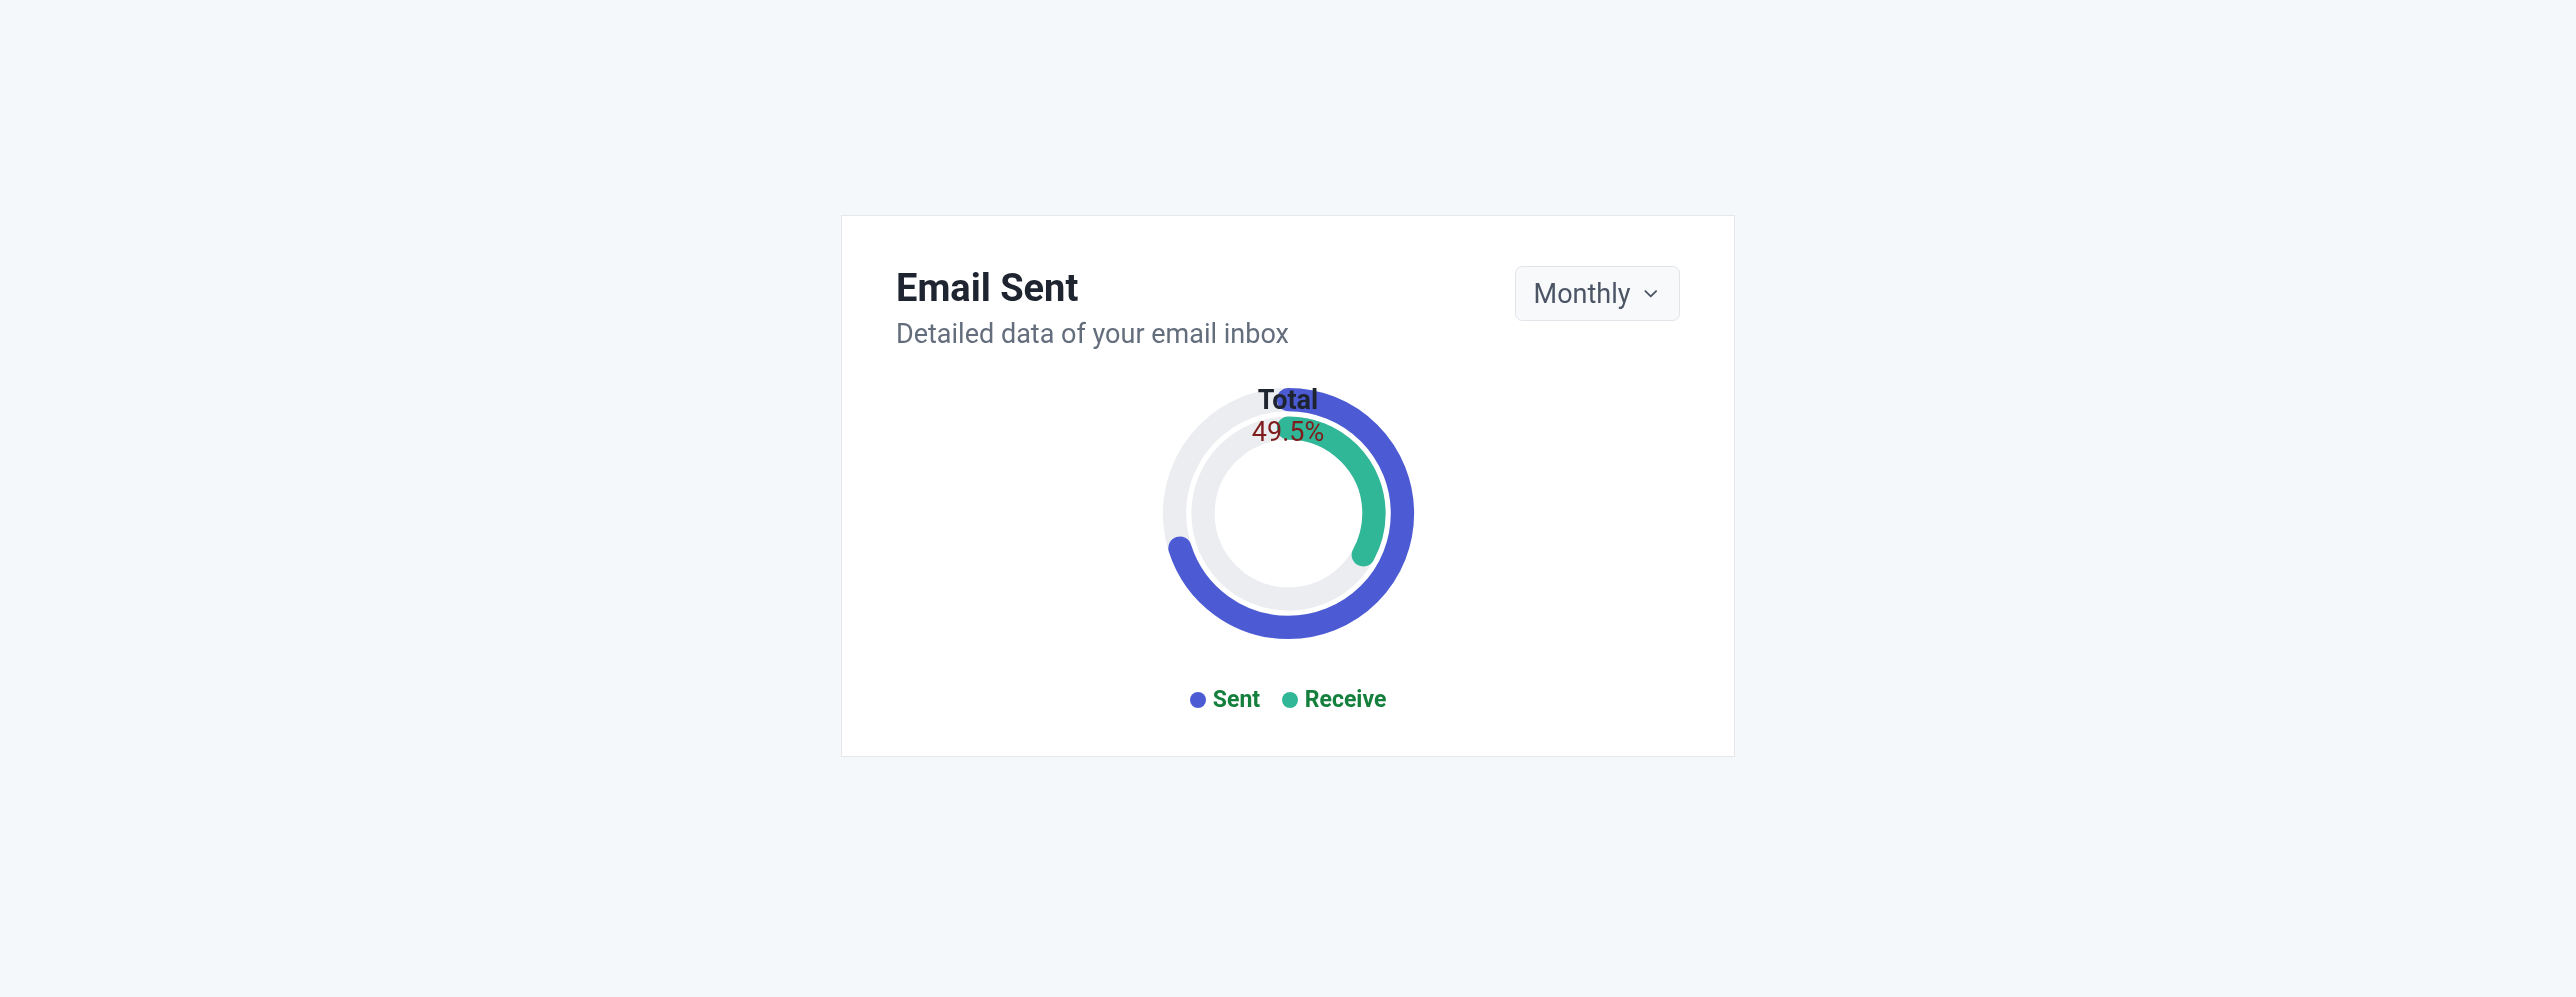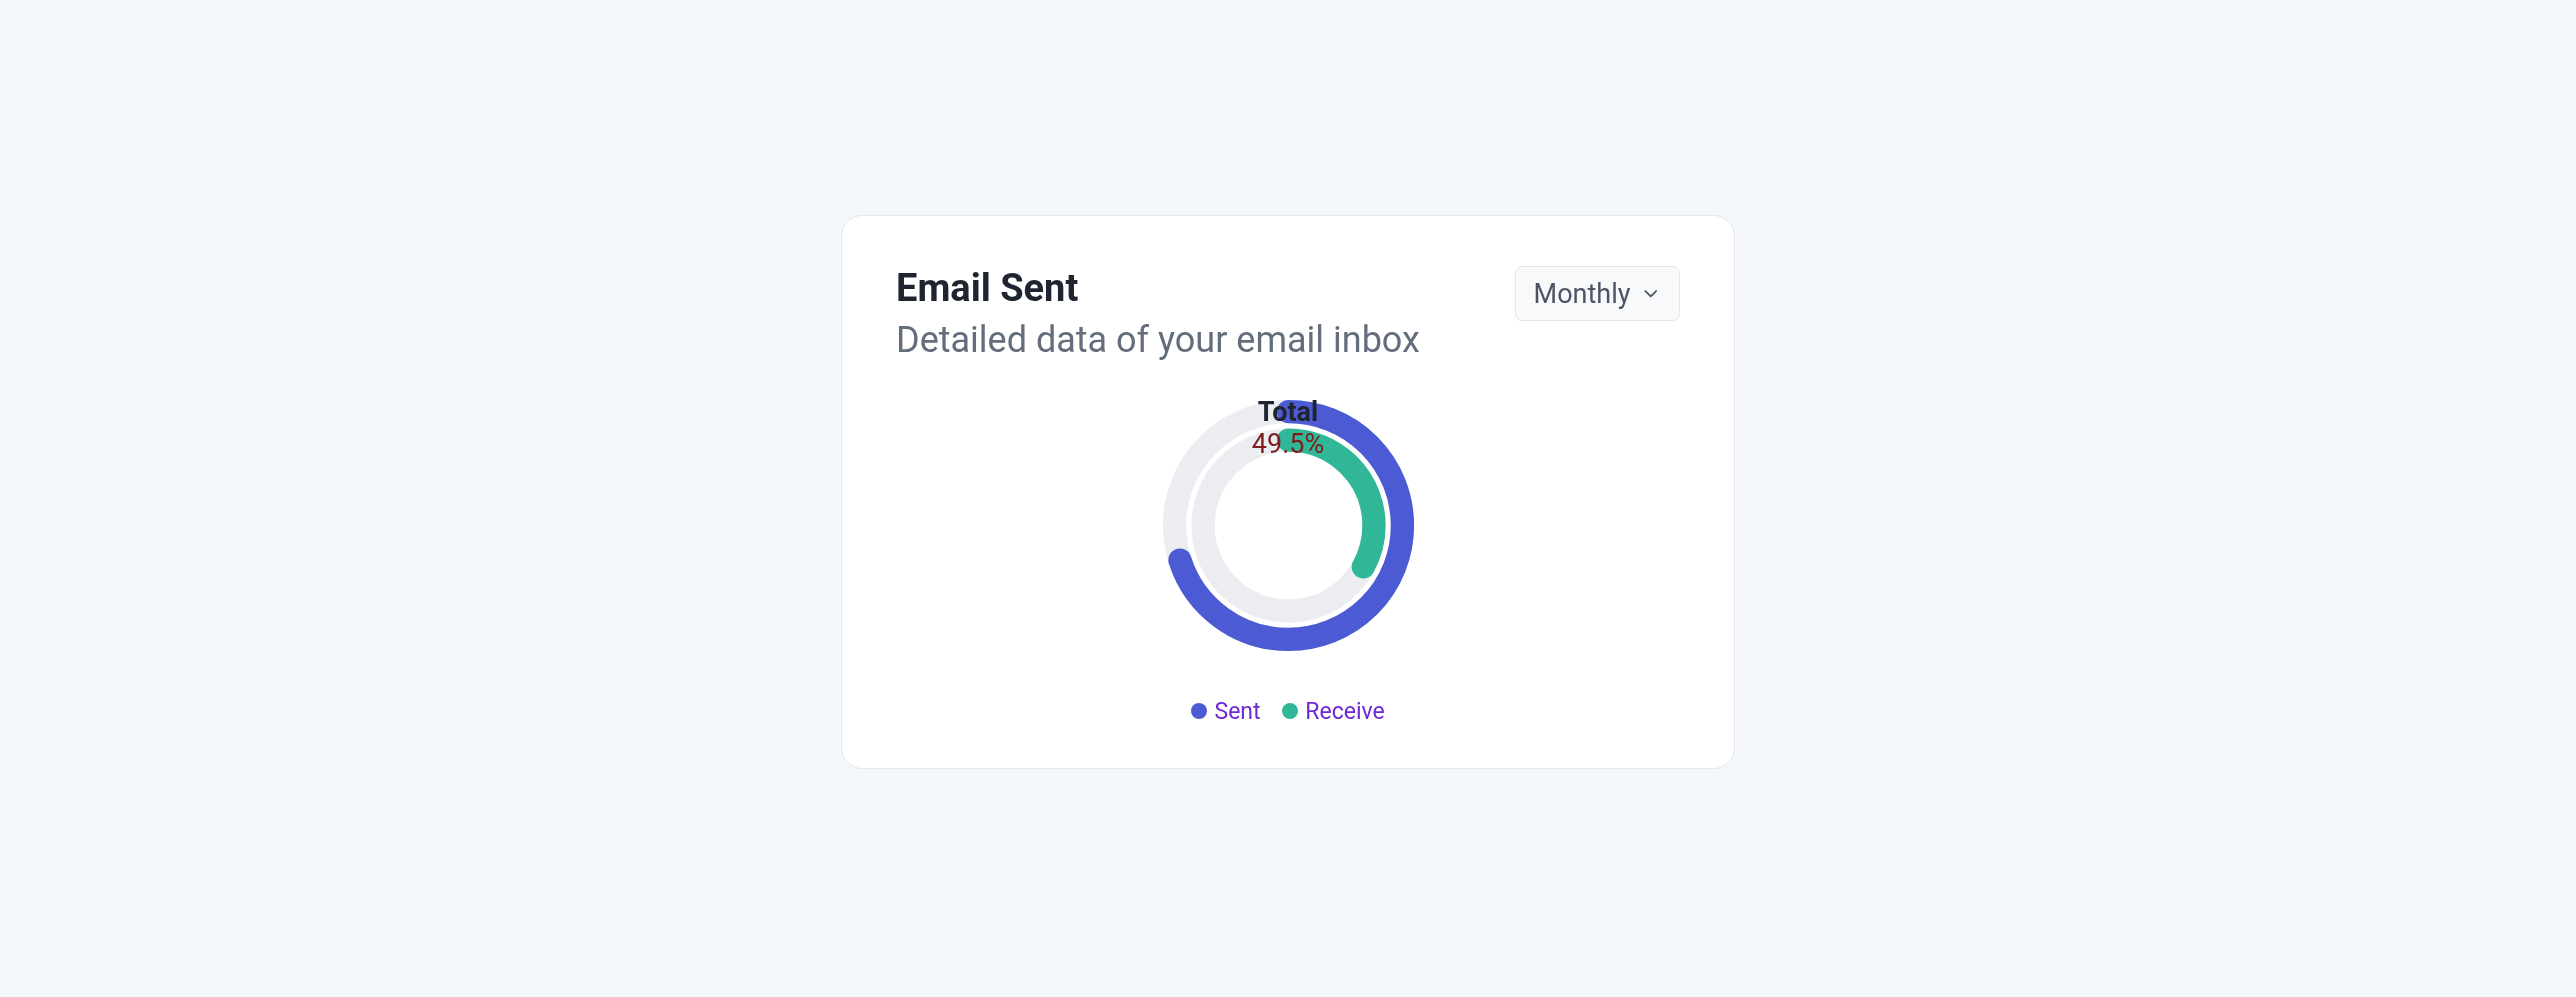--- a/index.html
+++ b/index.html
@@ -13,21 +13,21 @@
     width: 2576px;
     height: 997px;
     display: flex;
     align-items: flex-start;
     justify-content: center;
     padding-top: 215px;
   }
   .card {
     background: #ffffff;
     border: 0.9px solid #e6e8ec;
-    border-radius: 21px;
+    border-radius: 0;
     width: 894px;
     padding: 50px 54px 43px 54px;
   }
   .card-header {
     display: flex;
     justify-content: space-between;
     align-items: flex-start;
     margin-bottom: 32px;
   }
   .title-block {
@@ -35,21 +35,21 @@
     flex-direction: column;
   }
   .card-title {
     font-size: 38px;
     font-weight: 700;
     color: #1e2430;
     line-height: 1.2;
     margin-bottom: 5.4px;
   }
   .card-subtitle {
-    font-size: 36px;
+    font-size: 27px;
     font-weight: 400;
     color: #636d7c;
     line-height: 1.3;
   }
   .dropdown {
     display: inline-flex;
     align-items: center;
     gap: 9px;
     border: 0.9px solid #e1e5ea;
     background: #f8f9fb;
@@ -114,21 +114,22 @@
     gap: 7.2px;
   }
   .legend-dot {
     width: 16px;
     height: 16px;
     border-radius: 50%;
     display: inline-block;
   }
   .legend-label {
     font-size: 23px;
-    color: #6d28d9;
+    color: #15803d;
+    font-weight: bold;
   }
 </style>
 </head>
 <body>
 
 <div class="card">
   <div class="card-header">
     <div class="title-block">
       <div class="card-title">Email Sent</div>
       <div class="card-subtitle">Detailed data of your email inbox</div>

